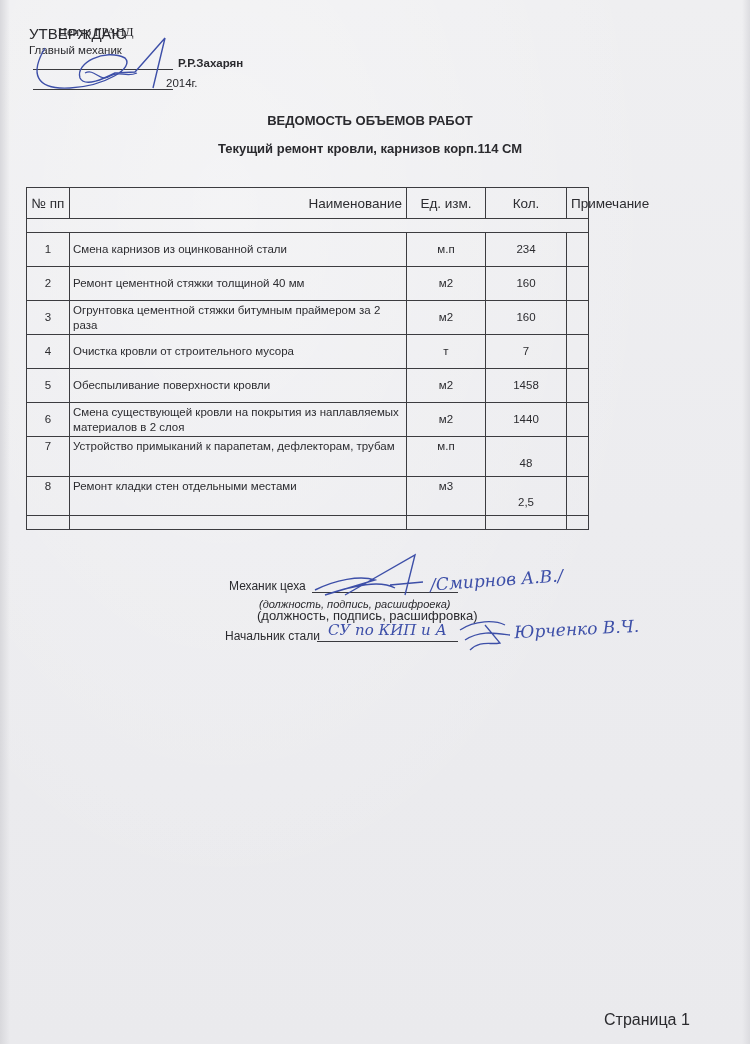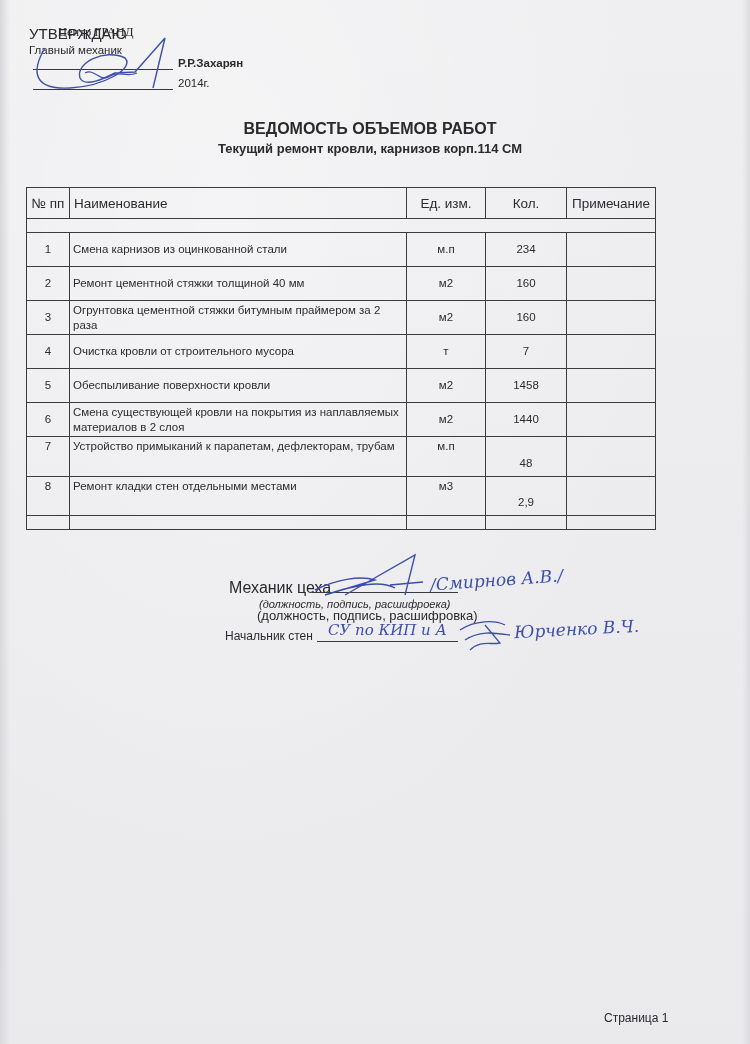--- a/index.html
+++ b/index.html
@@ -20,60 +20,60 @@
   .right-edge { position: absolute; right: 0; top: 0; bottom: 0; width: 8px;
     background: linear-gradient(270deg, #dcdce0, rgba(0,0,0,0)); }
 
   .abs { position: absolute; }
   .approve-org { left: 58px; top: 25px; font-size: 12.5px; font-family: Liberation Serif, serif; }
   .approve-word { left: 29px; top: 25px; font-size: 15px; }
   .approve-role { left: 29px; top: 44px; font-size: 11.5px; }
   .approve-line1 { left: 33px; top: 69px; width: 140px; border-bottom: 1px solid #3a3a3e; }
   .approve-name { left: 178px; top: 57px; font-size: 11.5px; font-weight: bold; }
   .approve-line2 { left: 33px; top: 89px; width: 140px; border-bottom: 1px solid #3a3a3e; }
-  .approve-year { left: 178px; top: 77px; font-size: 11.5px; }
+  .approve-year { left: 166px; top: 77px; font-size: 11.5px; }
 
-  .doc-title { left: 0; width: 740px; top: 120px; text-align: center; font-weight: bold; font-size: 16px; }
+  .doc-title { left: 0; width: 740px; top: 113px; text-align: center; font-weight: bold; font-size: 13px; }
   .doc-subtitle { left: 0; width: 740px; top: 141px; text-align: center; font-weight: bold; font-size: 13px; }
 
   table.works {
-    position: absolute; left: 26px; top: 187px; width: 630px;
+    position: absolute; left: 26px; top: 187px; width: 563px;
     border-collapse: collapse; table-layout: fixed;
     font-size: 11.5px; color: #2c2c30;
   }
   table.works td, table.works th {
     border: 1.3px solid #3c3c40; padding: 0 4px; vertical-align: middle;
     font-weight: normal;
   }
   table.works th { font-size: 13.5px; height: 30px; }
   .c-no { width: 34px; text-align: center; }
   .c-name { width: 328px; text-align: left; }
   .c-unit { width: 70px; text-align: center; }
   .c-qty { width: 72px; text-align: center; }
   .c-note { text-align: center; }
   tr.spacer td { height: 13px; }
   tr.row td { height: 33px; line-height: 15px; }
   tr.row td.c-name { text-align: left; padding-left: 3px; }
   tr.row td.top-al { vertical-align: top; padding-top: 2px; }
   tr.row td.qty-low { vertical-align: bottom; padding-bottom: 5px; }
 
   .sig-line { border-bottom: 1px solid #3a3a3e; }
-  .mech-label { left: 229px; top: 579px; font-size: 16px; }
+  .mech-label { left: 229px; top: 579px; font-size: 12px; }
   .mech-line { left: 312px; top: 592px; width: 146px; }
   .mech-hint { left: 259px; top: 598px; font-size: 11px; font-style: italic; }
   .chief-label { left: 225px; top: 629px; font-size: 12px; }
   .chief-line { left: 317px; top: 641px; width: 141px; }
   .chief-hint { left: 257px; top: 608px; font-size: 13px; }
 
   .hand { font-family: "DejaVu Serif", serif; font-style: italic; color: #3d4fa8; }
   .mech-hand { left: 430px; top: 570px; font-size: 17px; transform: rotate(-4deg); }
   .chief-hand { left: 328px; top: 621px; font-size: 15px; }
   .chief-hand2 { left: 514px; top: 619px; font-size: 17px; transform: rotate(-3deg); }
 
-  .page-num { left: 604px; top: 1011px; font-size: 12px; }
+  .page-num { left: 604px; top: 1011px; font-size: 16px; }
 </style>
 </head>
 <body>
 
 <div class="page-bg"></div>
 <div class="left-edge"></div>
 <div class="right-edge"></div>
 
 <div class="abs approve-org">Центр ГРАНД</div>
 <div class="abs approve-word">УТВЕРЖДАЮ</div>
@@ -88,21 +88,21 @@
   <path d="M60 45 C 70 40, 75 55, 85 48 C 95 42, 100 50, 112 45" fill="none" stroke="#3d4fa8" stroke-width="1.2"></path>
 </svg>
 
 <div class="abs doc-title">ВЕДОМОСТЬ ОБЪЕМОВ РАБОТ</div>
 <div class="abs doc-subtitle">Текущий ремонт  кровли, карнизов корп.114 СМ</div>
 
 <table class="works">
   <thead>
     <tr>
       <th class="c-no">№ пп</th>
-      <th class="c-name" style="text-align:left">Наименование</th>
+      <th class="c-name" style="text-align:right">Наименование</th>
       <th class="c-unit">Ед. изм.</th>
       <th class="c-qty">Кол.</th>
       <th class="c-note">Примечание</th>
     </tr>
   </thead>
   <tbody>
     <tr class="spacer">
         <td colspan="5"></td>
       </tr>
 
@@ -152,21 +152,21 @@
       <td class="c-no top-al">7</td>
       <td class="c-name top-al">Устройство примыканий к парапетам, дефлекторам, трубам</td>
       <td class="c-unit top-al">м.п</td>
       <td class="c-qty qty-low">48</td>
       <td class="c-note"></td>
     </tr>
     <tr class="row" style="height:28px">
       <td class="c-no top-al">8</td>
       <td class="c-name top-al">Ремонт кладки стен отдельными местами</td>
       <td class="c-unit top-al">м3</td>
-      <td class="c-qty qty-low">2,9</td>
+      <td class="c-qty qty-low">2,5</td>
       <td class="c-note"></td>
     </tr>
 
     <tr class="spacer">
       <td class="c-no"></td>
         <td class="c-name"></td>
         <td class="c-unit"></td>
         <td class="c-qty"></td>
         <td class="c-note"></td>
     </tr>
@@ -174,21 +174,21 @@
 </table>
 
 <div class="abs mech-label">Механик цеха</div>
 <div class="abs sig-line mech-line"></div>
 <div class="abs mech-hint">(должность, подпись, расшифроека)</div>
 <svg class="abs" style="left:305px;top:550px;" width="130" height="55">
   <path d="M10 40 C 30 30, 55 25, 70 30 L 20 45 C 50 35, 75 30, 90 38 M 40 45 L 110 5 L 100 45 M 85 35 L 118 32" fill="none" stroke="#3d4fa8" stroke-width="1.4"></path>
 </svg>
 <div class="abs hand mech-hand">/Смирнов А.В./</div>
 
-<div class="abs chief-label">Начальник стен</div>
+<div class="abs chief-label">Начальник стали</div>
 <div class="abs sig-line chief-line"></div>
 <div class="abs chief-hint">(должность, подпись, расшифровка)</div>
 <div class="abs hand chief-hand">СУ по КИП и А</div>
 <svg class="abs" style="left:455px;top:615px;" width="60" height="40">
   <path d="M5 15 C 20 5, 40 5, 50 10 M 10 25 C 25 15, 40 18, 55 20 M 15 35 C 25 25, 35 30, 45 28 L 30 10" fill="none" stroke="#3d4fa8" stroke-width="1.3"></path>
 </svg>
 <div class="abs hand chief-hand2">Юрченко В.Ч.</div>
 
 <div class="abs page-num">Страница 1</div>
 

